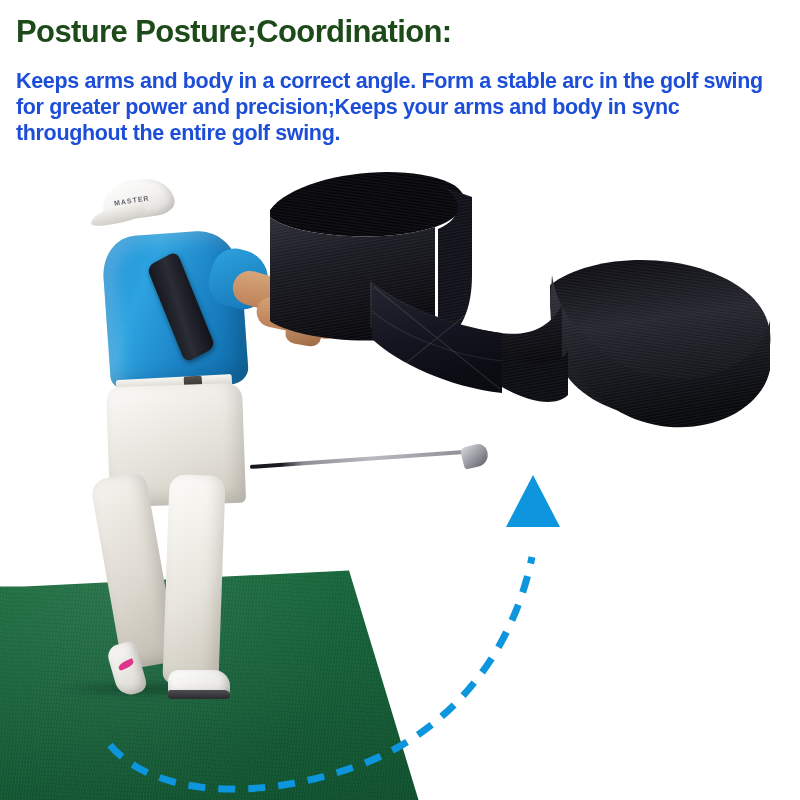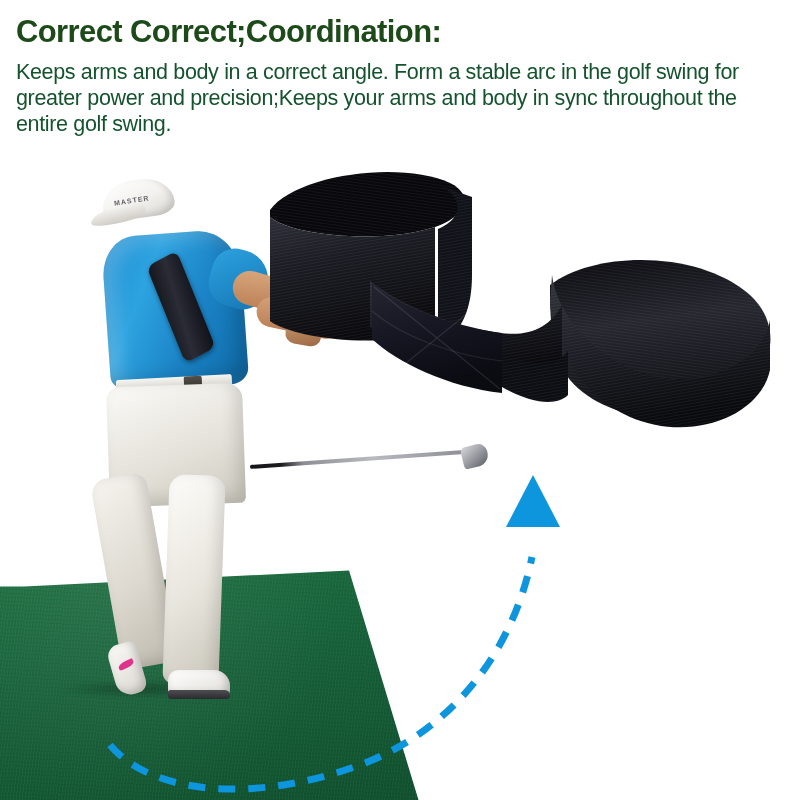--- a/index.html
+++ b/index.html
@@ -30,26 +30,26 @@
   .headline {
     color: #1d4a19;
     font-size: 31px;
     font-weight: bold;
     letter-spacing: -0.6px;
     line-height: 36px;
     white-space: nowrap;
     font-family: "Liberation Sans", sans-serif;
   }
   .body-copy {
-    color: #14532d;
+    color: #1d4ed8;
     font-size: 21.5px;
-    font-weight: normal;
+    font-weight: bold;
     line-height: 26px;
     letter-spacing: -0.35px;
-    margin-top: 9px;
+    margin-top: 18px;
     width: 756px;
     font-family: "Liberation Sans", sans-serif;
   }
 
   
   .scene {
     position: absolute;
     left: 0; top: 145px;
     width: 800px; height: 655px;
   }
@@ -256,21 +256,21 @@
     background: radial-gradient(ellipse at center, rgba(0,0,0,.28), rgba(0,0,0,0) 70%);
     filter: blur(2px);
   }
 </style>
 </head>
 <body>
 
 <div id="page">
 
   <div class="text-block">
-    <div class="headline">Correct Correct;Coordination:</div>
+    <div class="headline">Posture Posture;Coordination:</div>
     <div class="body-copy">Keeps arms and body in a correct angle. Form a stable arc in the golf swing for greater power and precision;Keeps your arms and body in sync throughout the entire golf swing.</div>
   </div>
 
   <div class="scene">
 
     <div class="mat">
       <div class="mat-grain"></div>
     </div>
 
     <div class="shadow-soft"></div>

